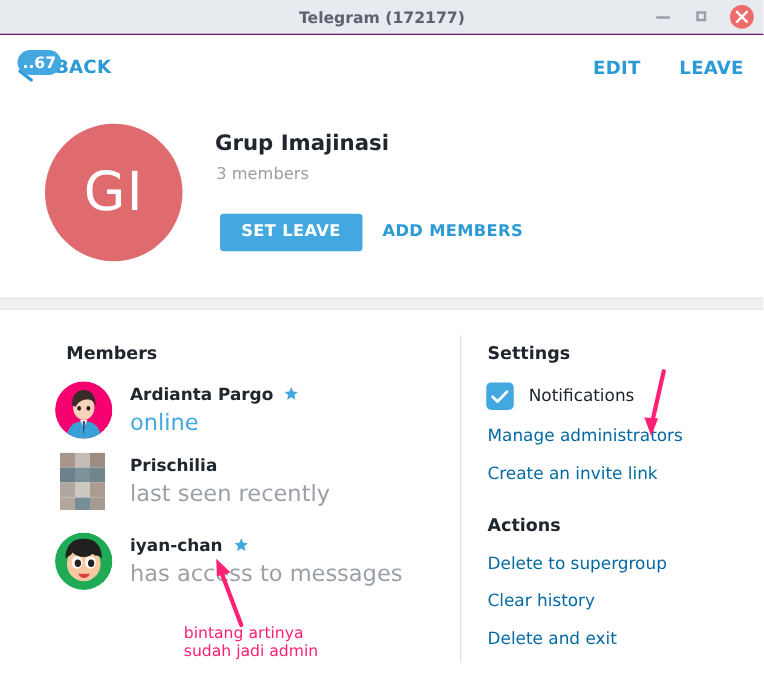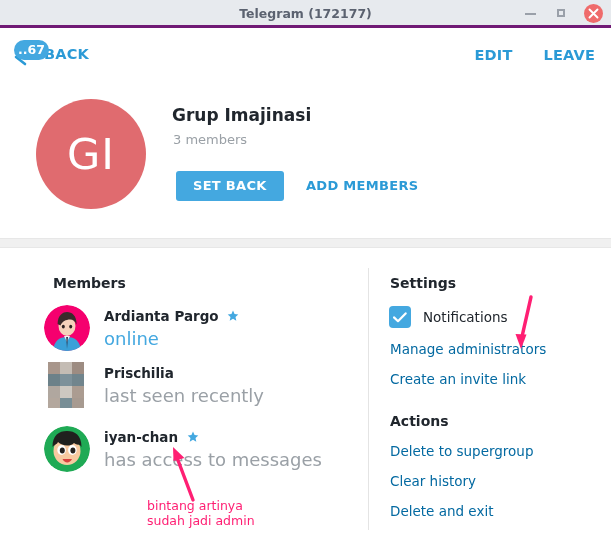--- a/index.html
+++ b/index.html
@@ -22,21 +22,21 @@
     overflow: hidden;
   }
 
   
   .titlebar {
     position: absolute;
     left: 0; top: 0;
     width: 611px;
     height: 28px;
     background: #e7eaee;
-    border-bottom: 3px solid #701a75;
+    border-bottom: 1px solid #701a75;
     box-sizing: border-box;
   }
   .titlebar-title {
     position: absolute;
     left: 0; top: 0;
     width: 611px;
     line-height: 27px;
     text-align: center;
     font-size: 12.5px;
     font-weight: bold;
@@ -369,21 +369,21 @@
     <div class="actionbar-right">
       <span>EDIT</span>
       <span>LEAVE</span>
     </div>
   </div>
 
   <div class="group-header">
     <div class="group-avatar">GI</div>
     <div class="group-name">Grup Imajinasi</div>
     <div class="group-members">3 members</div>
-    <button class="btn-setphoto">SET BACK</button>
+    <button class="btn-setphoto">SET LEAVE</button>
     <div class="btn-addmembers">ADD MEMBERS</div>
   </div>
 
   <div class="divider-band"></div>
   <div class="col-divider"></div>
 
   <div class="members-col">
     <div class="section-title">Members</div>
 
     <div class="member-row" style="top:57px;">

